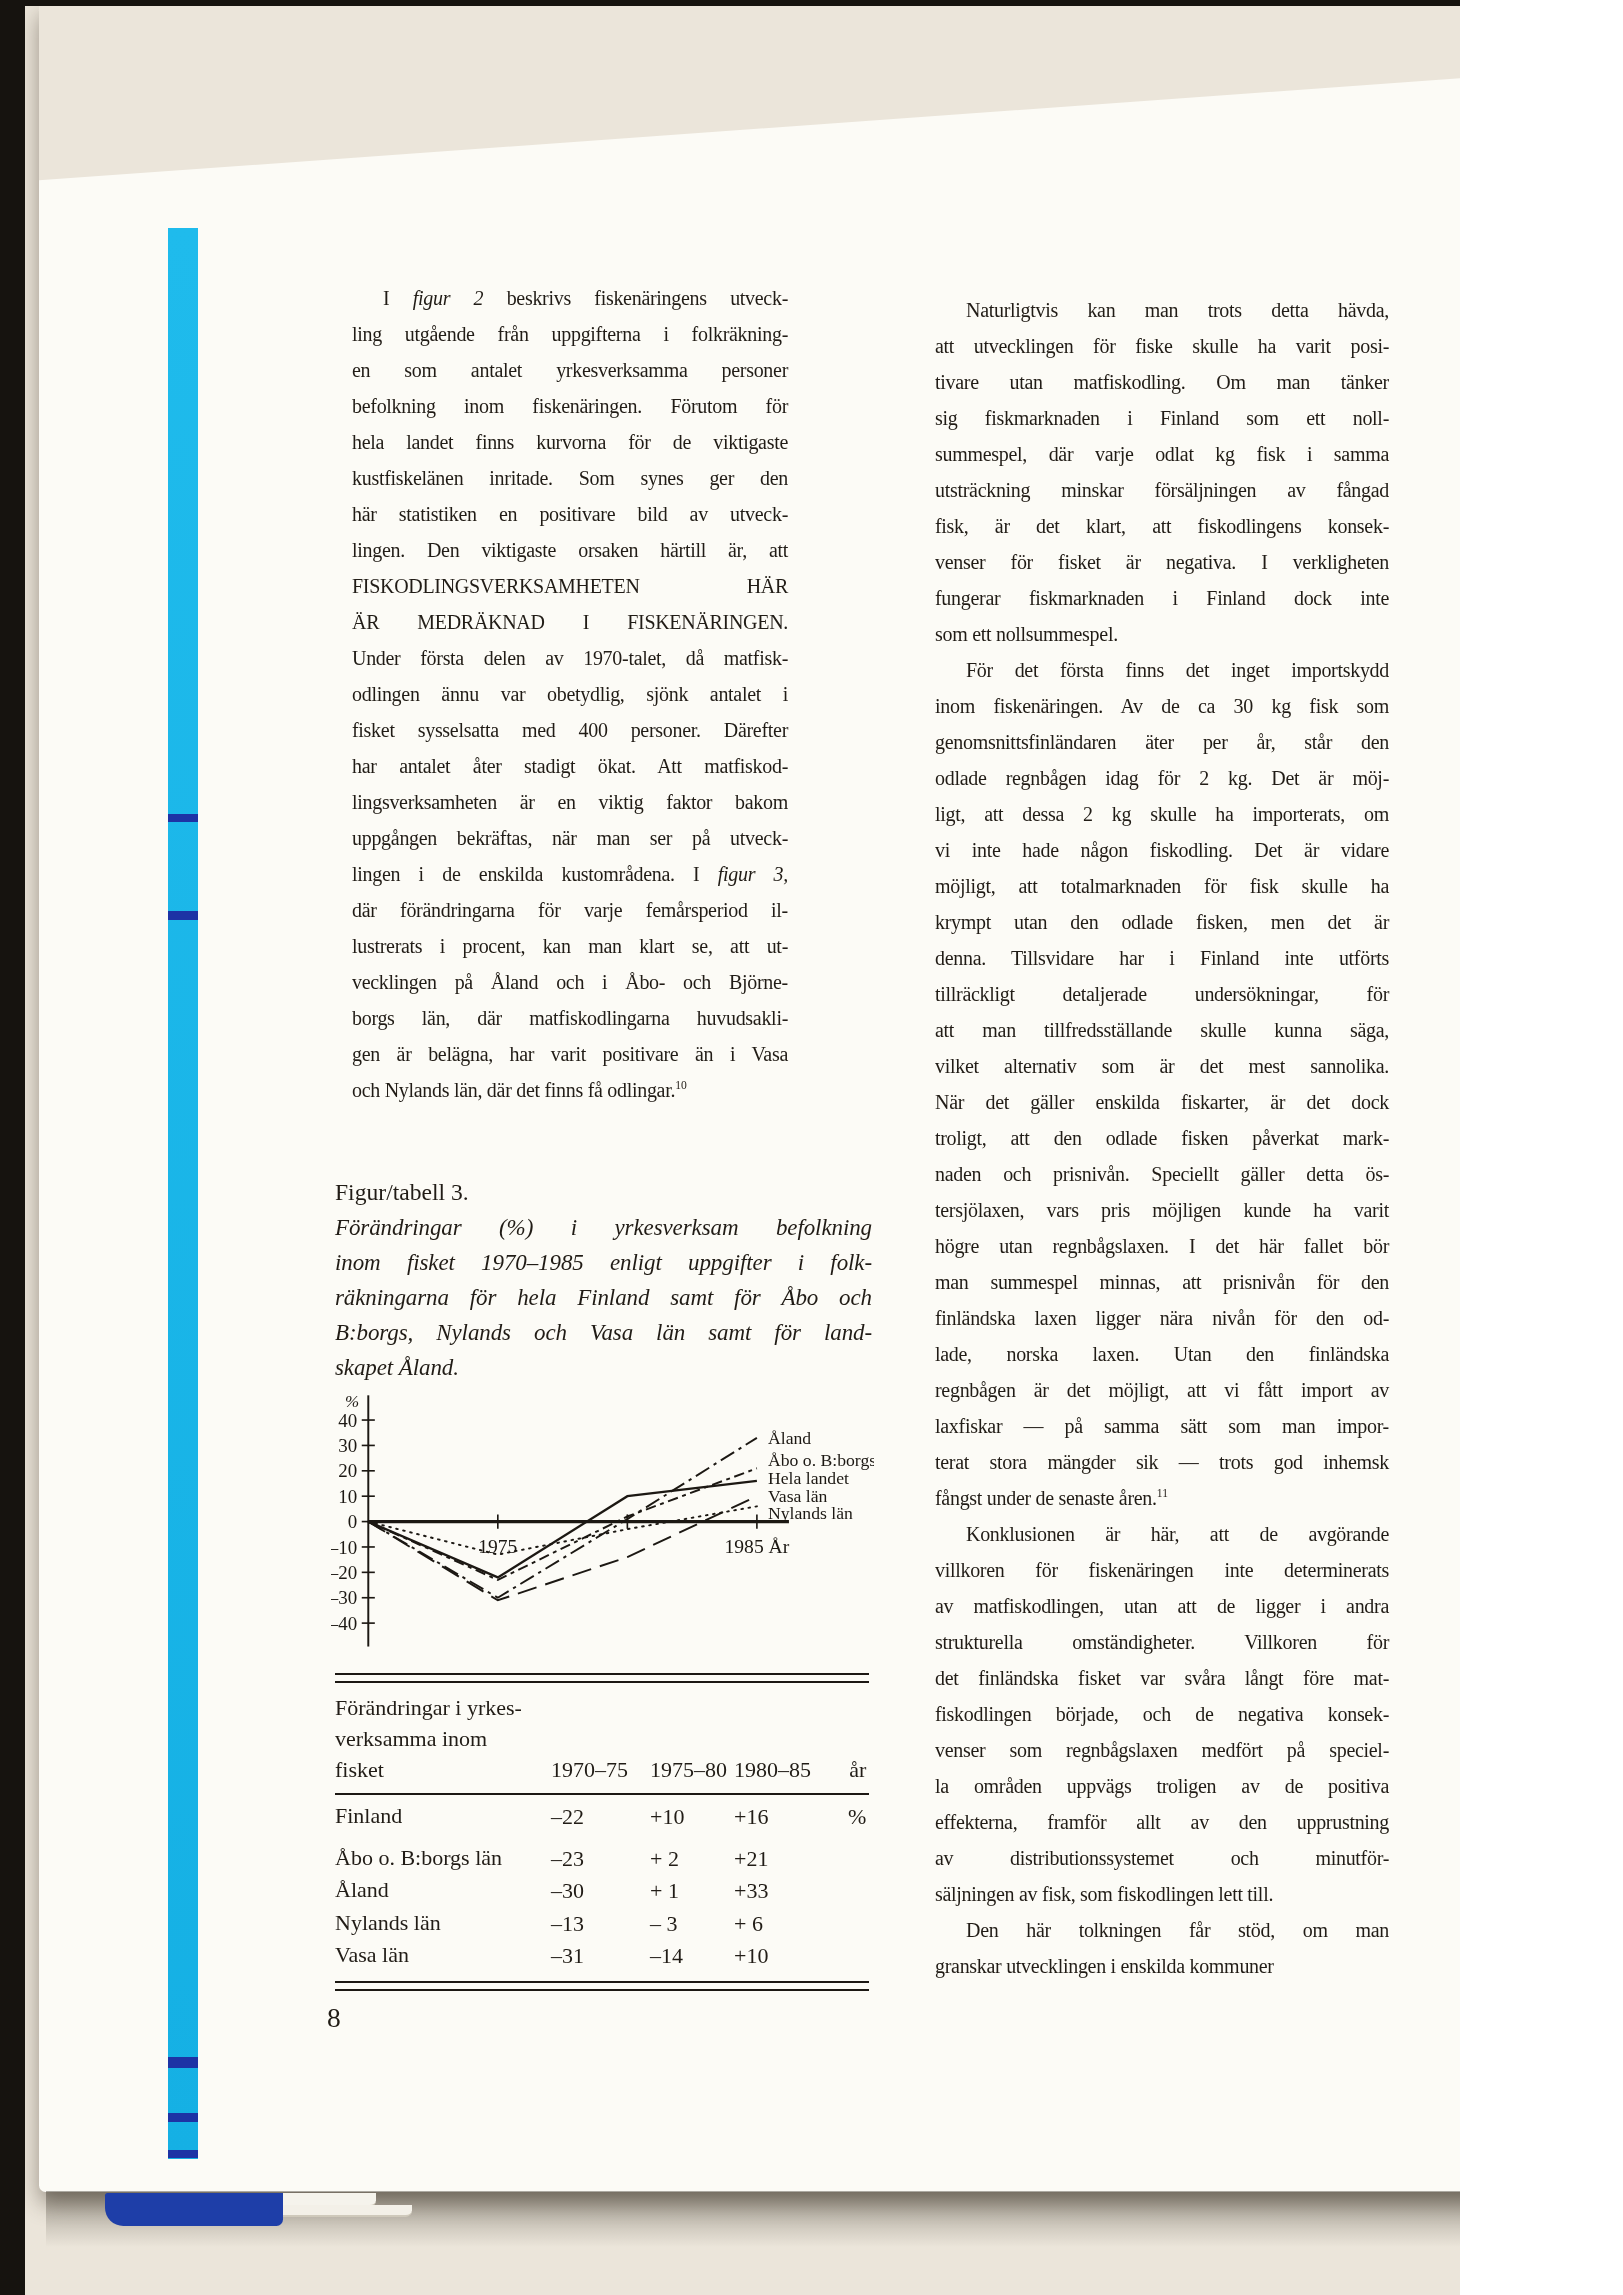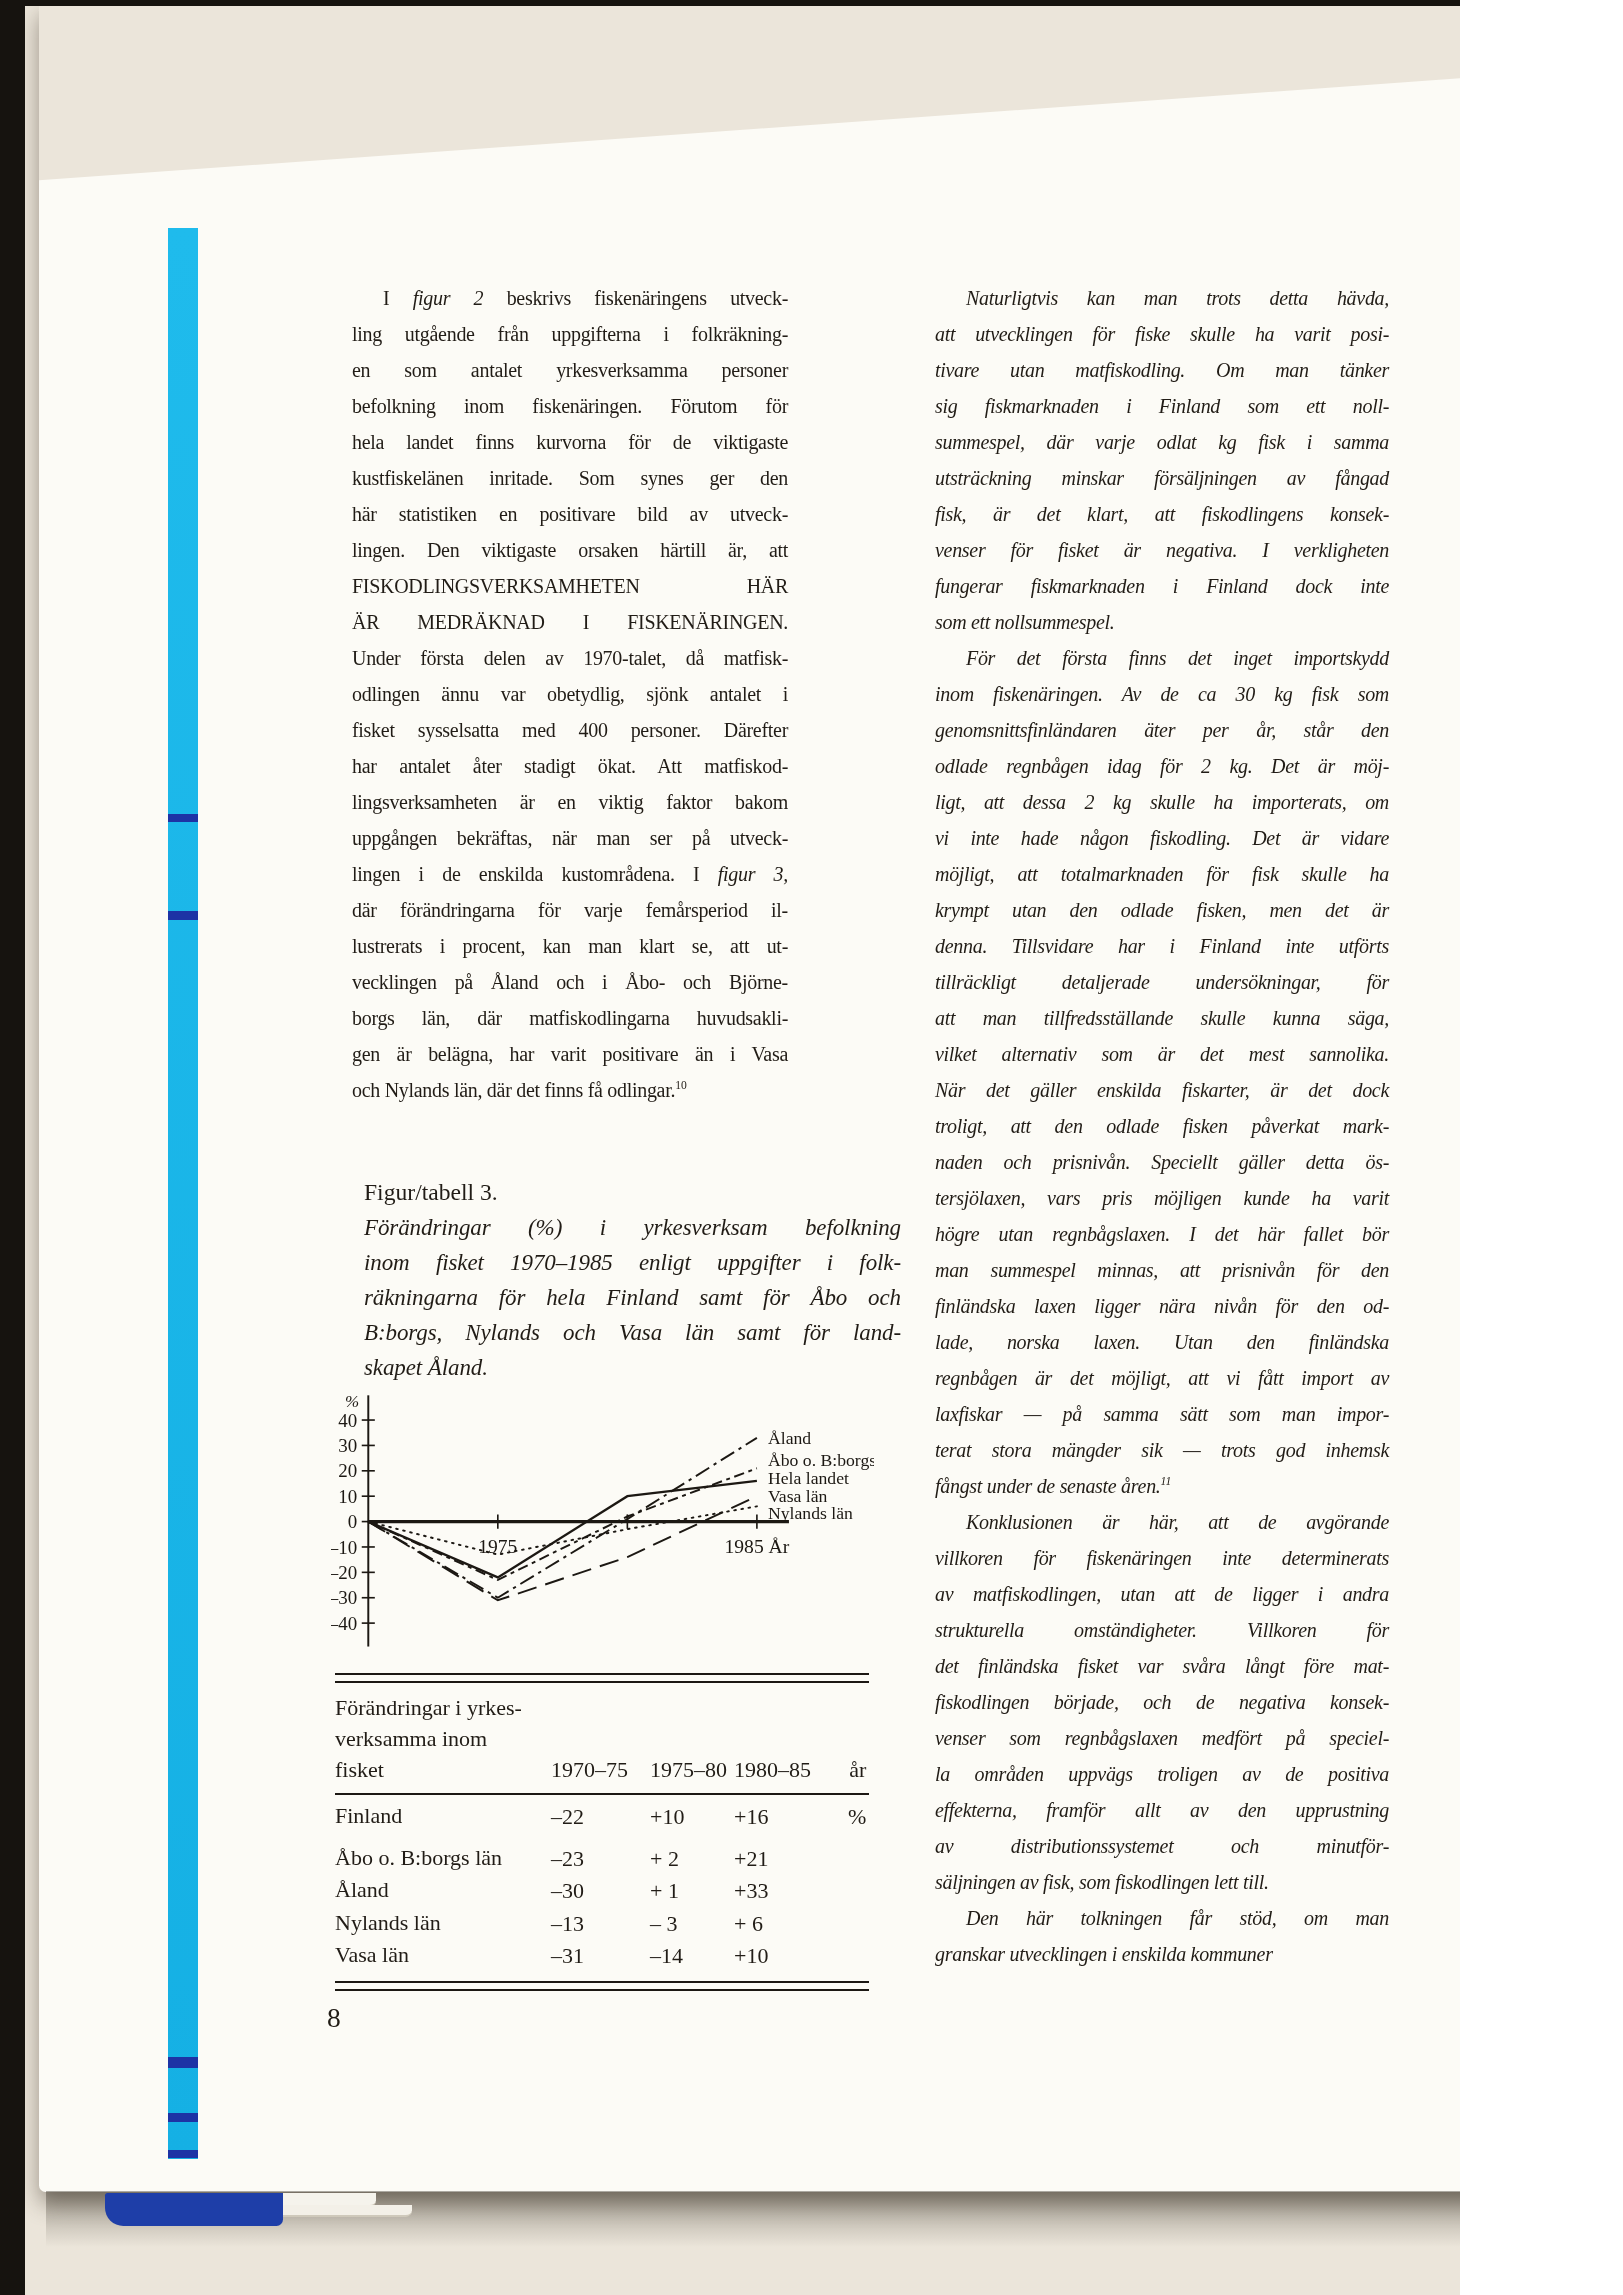--- a/index.html
+++ b/index.html
@@ -90,21 +90,21 @@
       <div class="bl">uppgången bekräftas, när man ser på utveck-</div>
       <div class="bl">lingen i de enskilda kustområdena. I <i>figur 3,</i></div>
       <div class="bl">där förändringarna för varje femårsperiod il-</div>
       <div class="bl">lustrerats i procent, kan man klart se, att ut-</div>
       <div class="bl">vecklingen på Åland och i Åbo- och Björne-</div>
       <div class="bl">borgs län, där matfiskodlingarna huvudsakli-</div>
       <div class="bl">gen är belägna, har varit positivare än i Vasa</div>
       <div class="bl plast">och Nylands län, där det finns få odlingar.<sup>10</sup></div>
     </div>
 
-  <div class="col" style="left:335px;top:1175px;width:537px;margin-left:29px;">
+  <div class="col" style="left:335px;top:1175px;width:537px;">
     <div class="cap-title">Figur/tabell 3.</div>
     <div>
         <div class="cl">Förändringar (%) i yrkesverksam befolkning</div>
         <div class="cl">inom fisket 1970–1985 enligt uppgifter i folk-</div>
         <div class="cl">räkningarna för hela Finland samt för Åbo och</div>
         <div class="cl">B:borgs, Nylands och Vasa län samt för land-</div>
         <div class="cl plast">skapet Åland.</div>
       </div>
   </div>
 
@@ -194,21 +194,21 @@
           <div class="t-lab">Vasa län</div>
           <div class="t-c">–31</div>
           <div class="t-c">–14</div>
           <div class="t-c">+10</div>
           <div class="t-u"></div>
         </div>
       </div>
     <div class="rule-dbl bottom"></div>
   </div>
 
-  <div class="col" style="left:935px;top:280px;width:454px;font-style:italic;">
+  <div class="col" style="left:935px;top:292px;width:454px;">
       <div class="bl first">Naturligtvis kan man trots detta hävda,</div>
       <div class="bl">att utvecklingen för fiske skulle ha varit posi-</div>
       <div class="bl">tivare utan matfiskodling. Om man tänker</div>
       <div class="bl">sig fiskmarknaden i Finland som ett noll-</div>
       <div class="bl">summespel, där varje odlat kg fisk i samma</div>
       <div class="bl">utsträckning minskar försäljningen av fångad</div>
       <div class="bl">fisk, är det klart, att fiskodlingens konsek-</div>
       <div class="bl">venser för fisket är negativa. I verkligheten</div>
       <div class="bl">fungerar fiskmarknaden i Finland dock inte</div>
       <div class="bl plast">som ett nollsummespel.</div>

